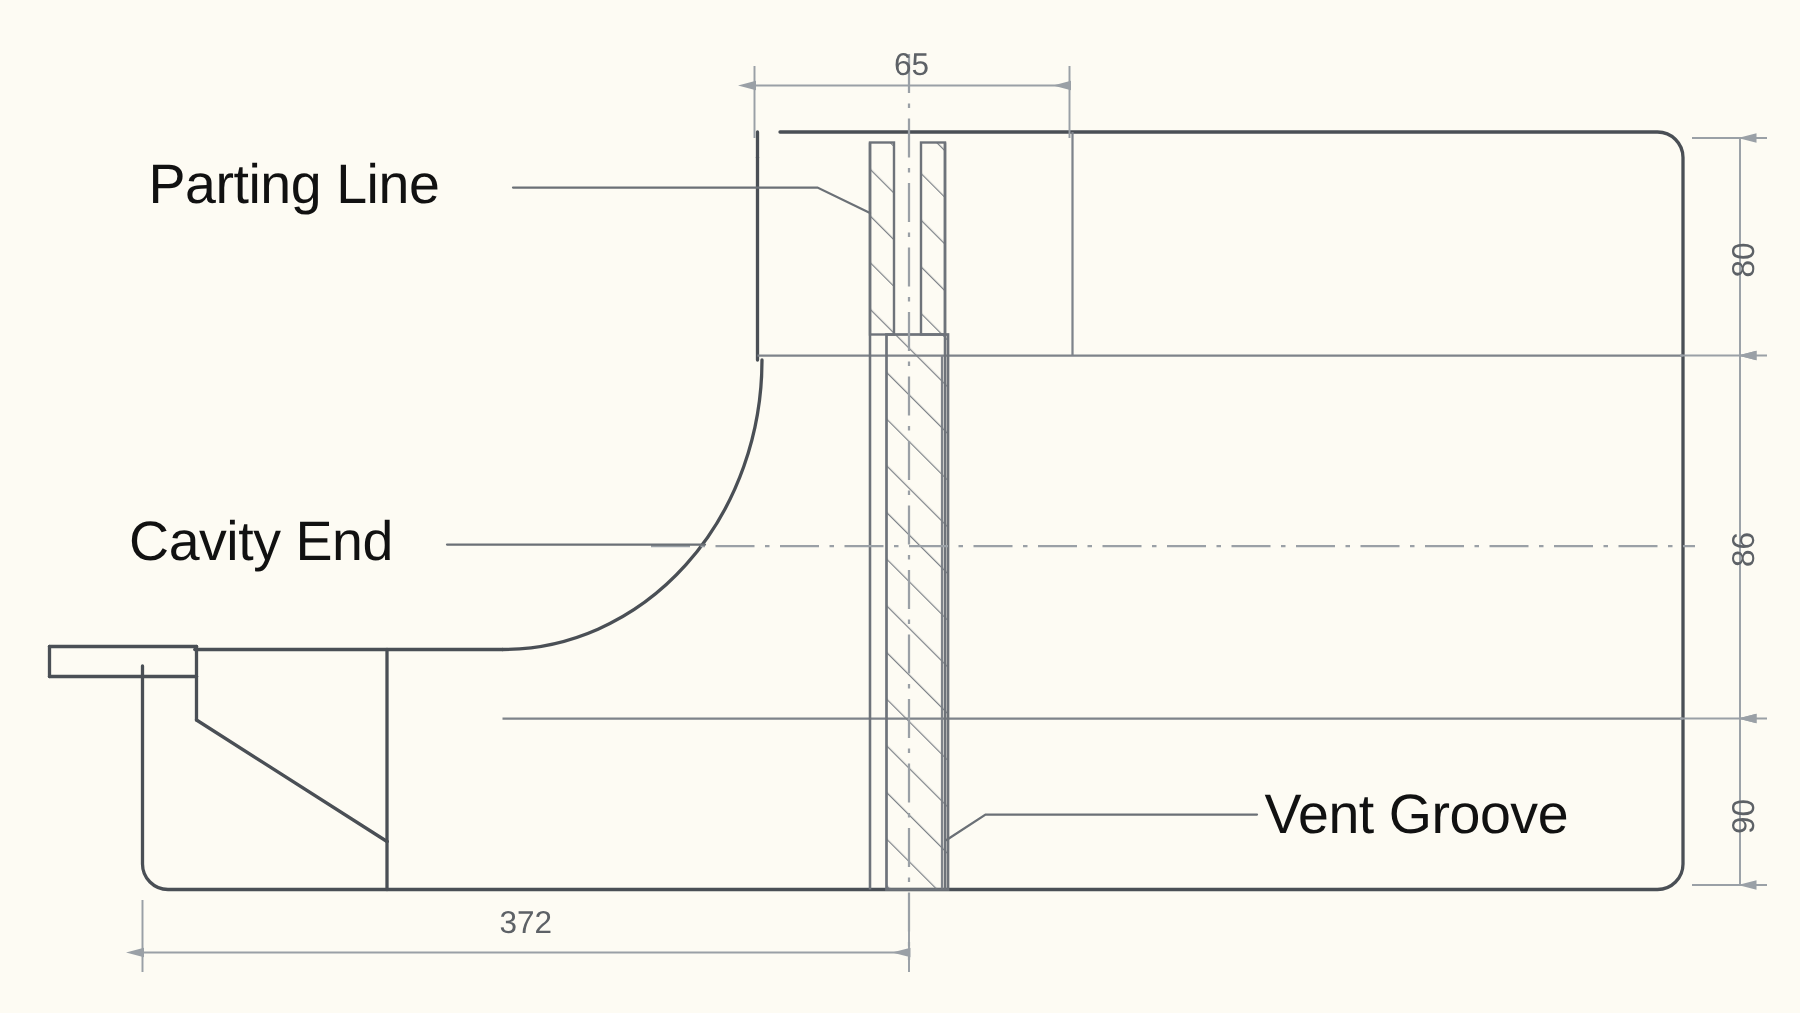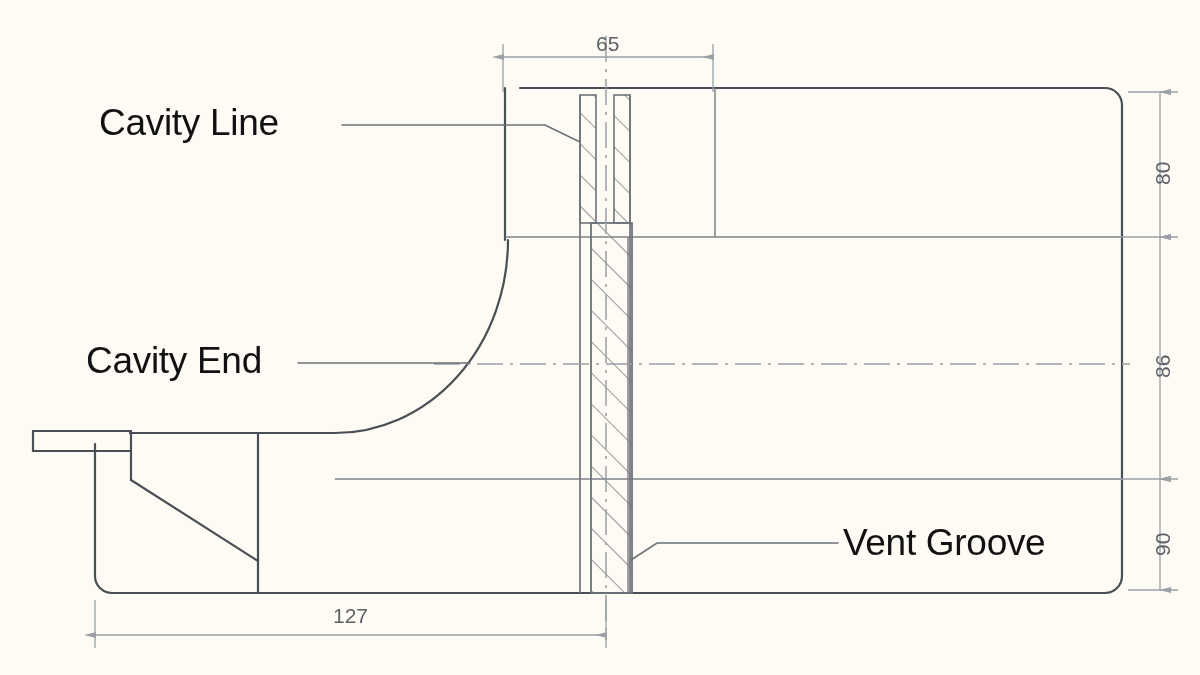--- a/index.html
+++ b/index.html
@@ -177,29 +177,29 @@
 
         <line x1="1160" y1="92" x2="1160" y2="237" marker-start="url(#arrInV)" marker-end="url(#arrInV)"></line>
 
         <line x1="1160" y1="237" x2="1160" y2="479" marker-start="url(#arrInV)" marker-end="url(#arrInV)"></line>
 
         <line x1="1160" y1="479" x2="1160" y2="590" marker-start="url(#arrInV)" marker-end="url(#arrInV)"></line>
       </g>
     </g>
   </svg>
 
-  <div class="anno" id="lbl-parting">Cavity Line</div>
+  <div class="anno" id="lbl-parting">Parting Line</div>
 
   <div class="anno" id="lbl-cavity">Cavity End</div>
 
   <div class="anno" id="lbl-vent">Vent Groove</div>
 
   <div class="dim" id="dim-74">65</div>
 
-  <div class="dim" id="dim-228">127</div>
+  <div class="dim" id="dim-228">372</div>
 
   <div class="dim dim-rot" id="dim-80">80</div>
 
   <div class="dim dim-rot" id="dim-86">86</div>
 
   <div class="dim dim-rot" id="dim-90">90</div>
 
 </div>
 
 </body></html>

